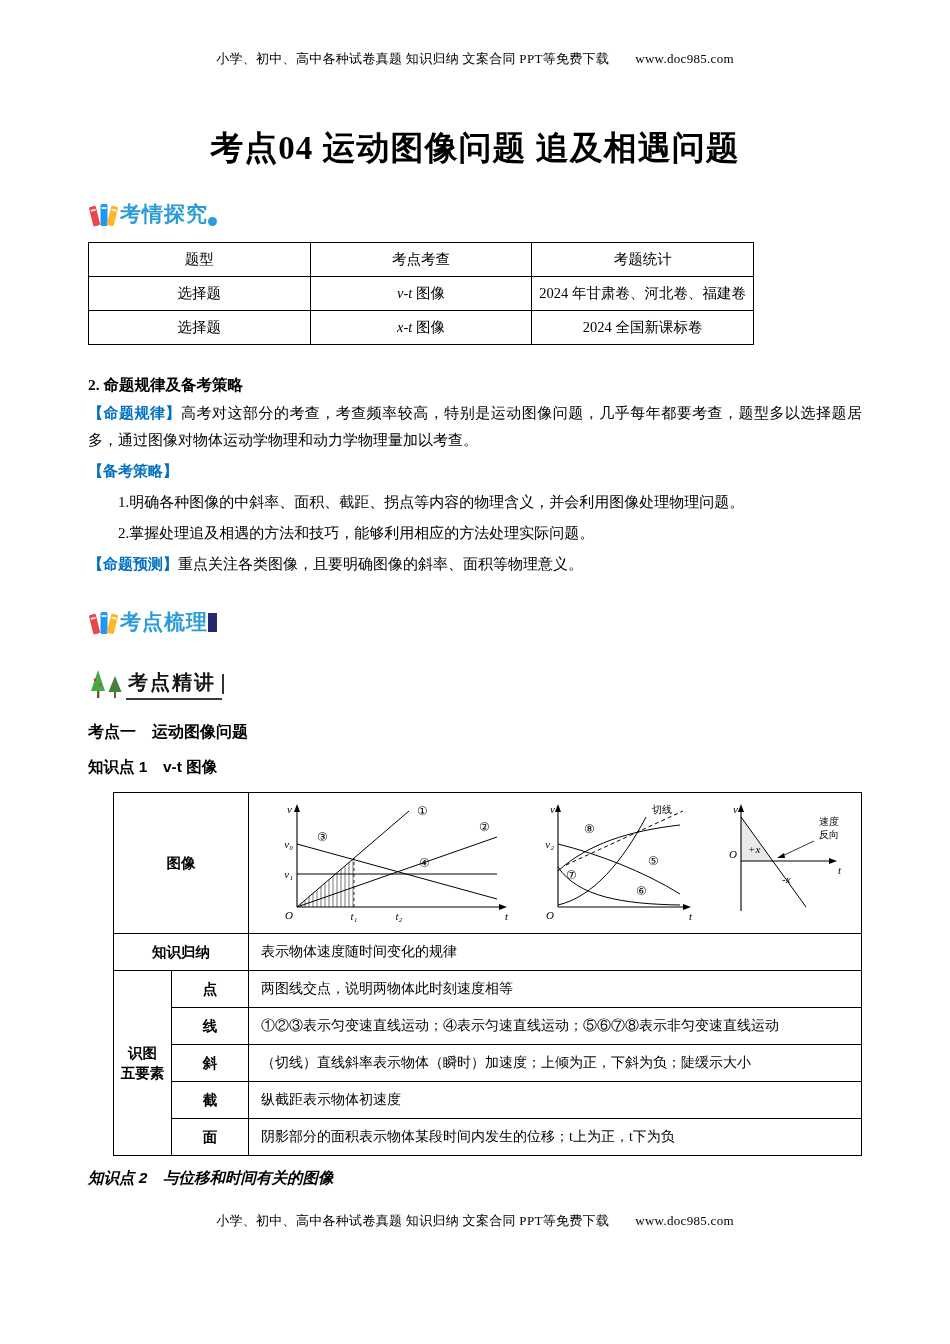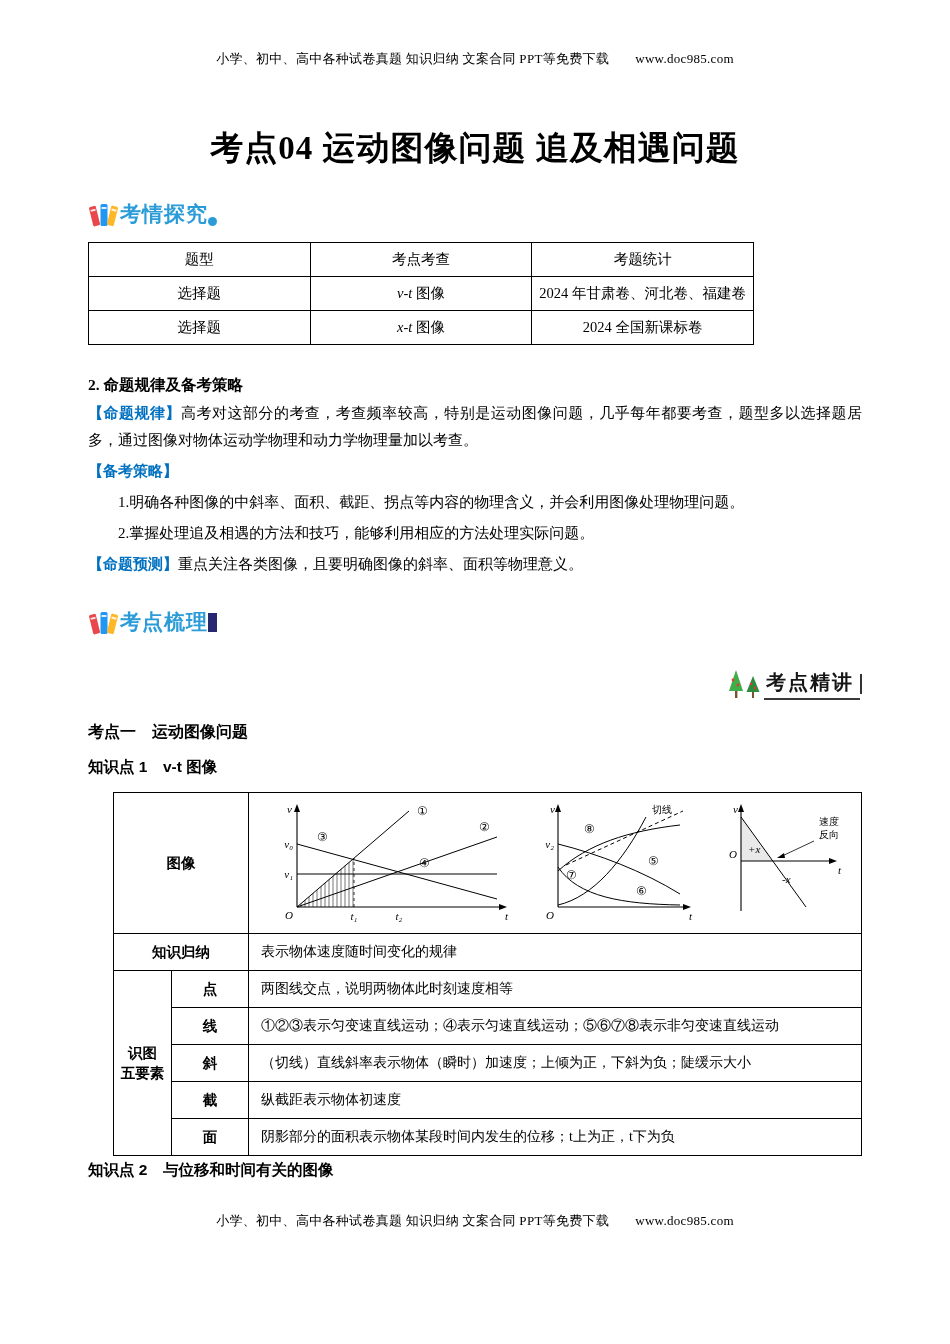--- a/index.html
+++ b/index.html
@@ -13,21 +13,21 @@
   .doc-title{position:absolute;top:126px;left:0;width:100%;text-align:center;
     font-size:33px;font-weight:bold;margin:0;letter-spacing:1px;}
   .content{position:absolute;top:196px;left:88px;width:774px;}
 
   .badge-row{display:flex;align-items:center;height:36px;}
   .badge-blue{font-family:"Liberation Sans",sans-serif;font-weight:bold;font-size:21px;color:#2B9CD8;letter-spacing:1px;}
   .badge-dot{width:9px;height:9px;border-radius:50%;background:#2B9CD8;align-self:flex-end;margin-bottom:6px;}
   .badge-cursor{width:9px;height:19px;background:#26276E;}
   .badge-mt1{margin-top:0px;}
   .badge-mt2{margin-top:26px;}
-  .badge-mt3{margin-top:26px;justify-content:flex-end;}
+  .badge-mt3{margin-top:26px;}
   .lecture-label{font-family:"Liberation Sans",sans-serif;font-weight:bold;font-size:20px;color:#161616;
     border-bottom:2px solid #3a3a3a;padding:0 6px 2px 2px;letter-spacing:2px;}
   .lecture-cursor{width:2px;height:20px;background:#333;}
 
   .sec-heading{font-weight:bold;font-size:15.5px;margin-top:30px;}
   .kaodian-heading{font-family:"Liberation Sans",sans-serif;font-weight:bold;font-size:16px;margin-top:20px;}
   .zsd-heading{font-family:"Liberation Sans",sans-serif;font-weight:bold;font-size:15.5px;margin-top:14px;}
 
   .table1{border-collapse:collapse;width:666px;margin-top:10px;font-size:14.5px;table-layout:fixed;}
   .table1 td{border:1px solid #000;text-align:center;height:31px;vertical-align:middle;}
@@ -264,21 +264,21 @@
         <td class="lbl">截</td>
         <td>纵截距表示物体初速度</td>
       </tr>
       <tr>
         <td class="lbl">面</td>
         <td>阴影部分的面积表示物体某段时间内发生的位移；t上为正，t下为负</td>
       </tr>
     </tbody>
       </table>
 
-    <div class="zsd-heading" style="margin-top:4px;">知识点 2　与位移和时间有关的图像</div>
+    <div class="zsd-heading" style="margin-top:12px;font-style:italic;">知识点 2　与位移和时间有关的图像</div>
 
   </div>
 
   <div class="footer">
     <span>小学、初中、高中各种试卷真题  知识归纳  文案合同  PPT等免费下载</span><span class="url">www.doc985.com</span>
   </div>
 
 </div>
 
 </body></html>

